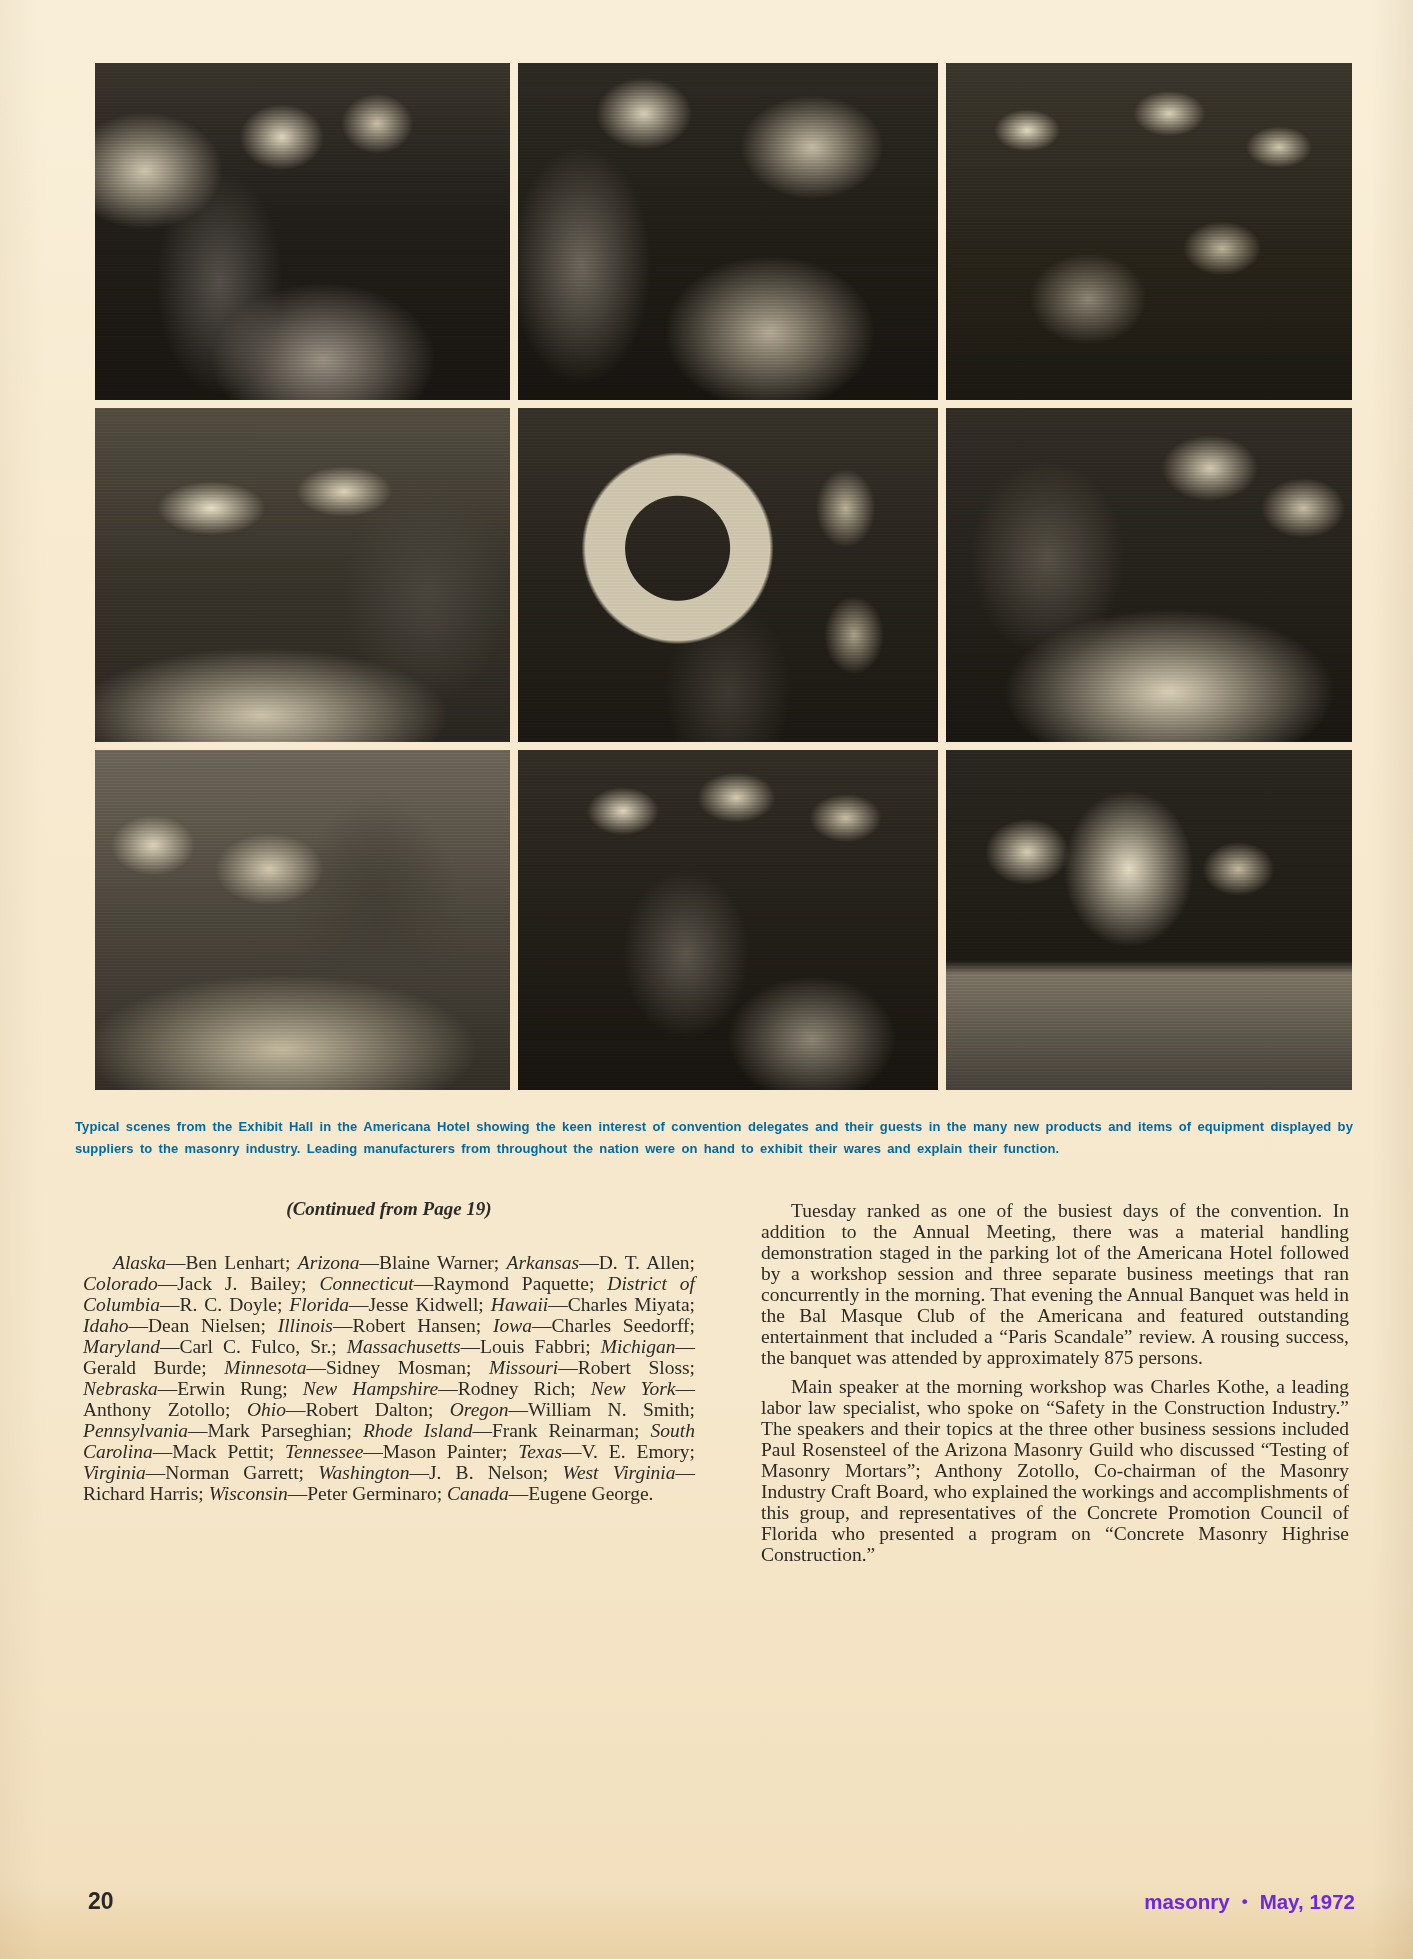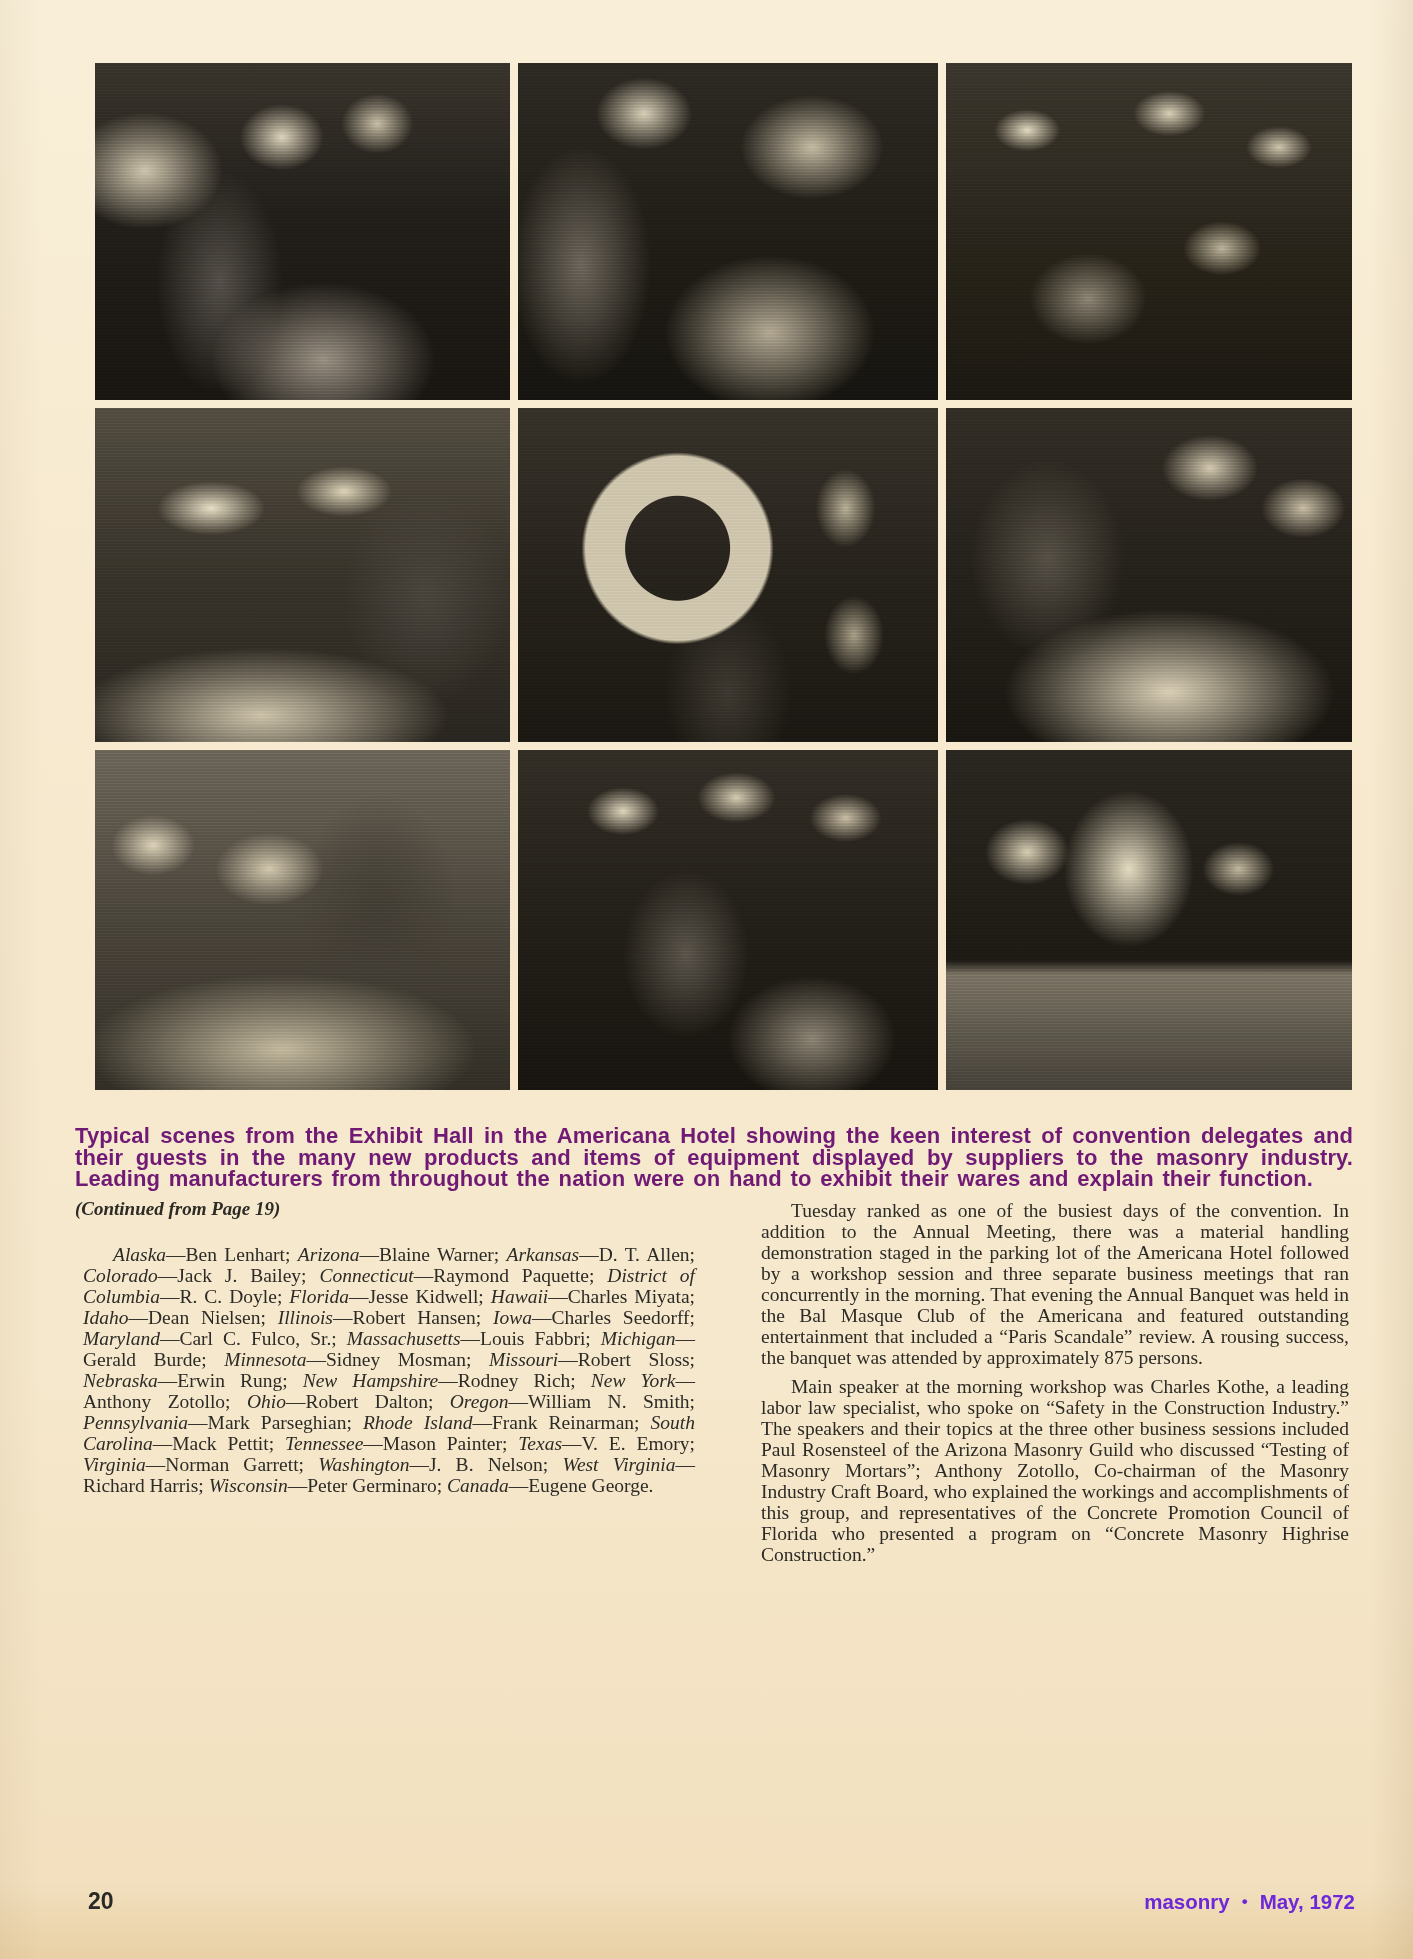--- a/index.html
+++ b/index.html
@@ -85,37 +85,37 @@
     radial-gradient(70px 55px at 20% 30%,#d8ceb5 0%,rgba(216,206,181,0) 60%),
     radial-gradient(100px 120px at 45% 35%,#e4dbc2 0%,rgba(228,219,194,0) 65%),
     radial-gradient(60px 45px at 72% 35%,#c2b8a0 0%,rgba(194,184,160,0) 60%),
     linear-gradient(180deg,rgba(0,0,0,0) 62%,#7d7566 66%,#5f594d 84%,#47423a 100%),
     linear-gradient(180deg,#2b2720 0%,#1f1c16 55%,#171410 100%);}
 
   
   .caption{
     position:absolute;left:75px;top:1103px;width:1278px;
     font-family:"Liberation Sans", sans-serif;
-    font-weight:700;font-size:22px;line-height:21.5px;
+    font-weight:700;font-size:13px;line-height:21.5px;
     letter-spacing:0.1px;word-spacing:2.5px;
-    text-align:justify;color:#701a75;
+    text-align:justify;color:#0369a1;
   }
 
   
   .col-left{position:absolute;left:75px;top:1198px;width:628px;}
   .col-right{position:absolute;left:753px;top:1192px;width:604px;}
 
   .article-title{
     font-family:"Liberation Sans", sans-serif;
     font-weight:700;font-size:26px;letter-spacing:0.2px;
     margin:0 0 18px 12px;color:#2b2925;
   }
   .continued{
     font-style:italic;font-weight:700;font-size:19px;
-    margin:0 0 24px 0;color:#2d2b26;
+    text-align:center;margin:0 0 32px 0;color:#2d2b26;
   }
   .body-par{
     font-size:19.5px;line-height:21px;text-align:justify;
     margin:8px;color:#2d2b26;
   }
   .body-par + .body-par{margin-top:0;}
   .indent{text-indent:30px;}
 
   
   .footer-page-num{

